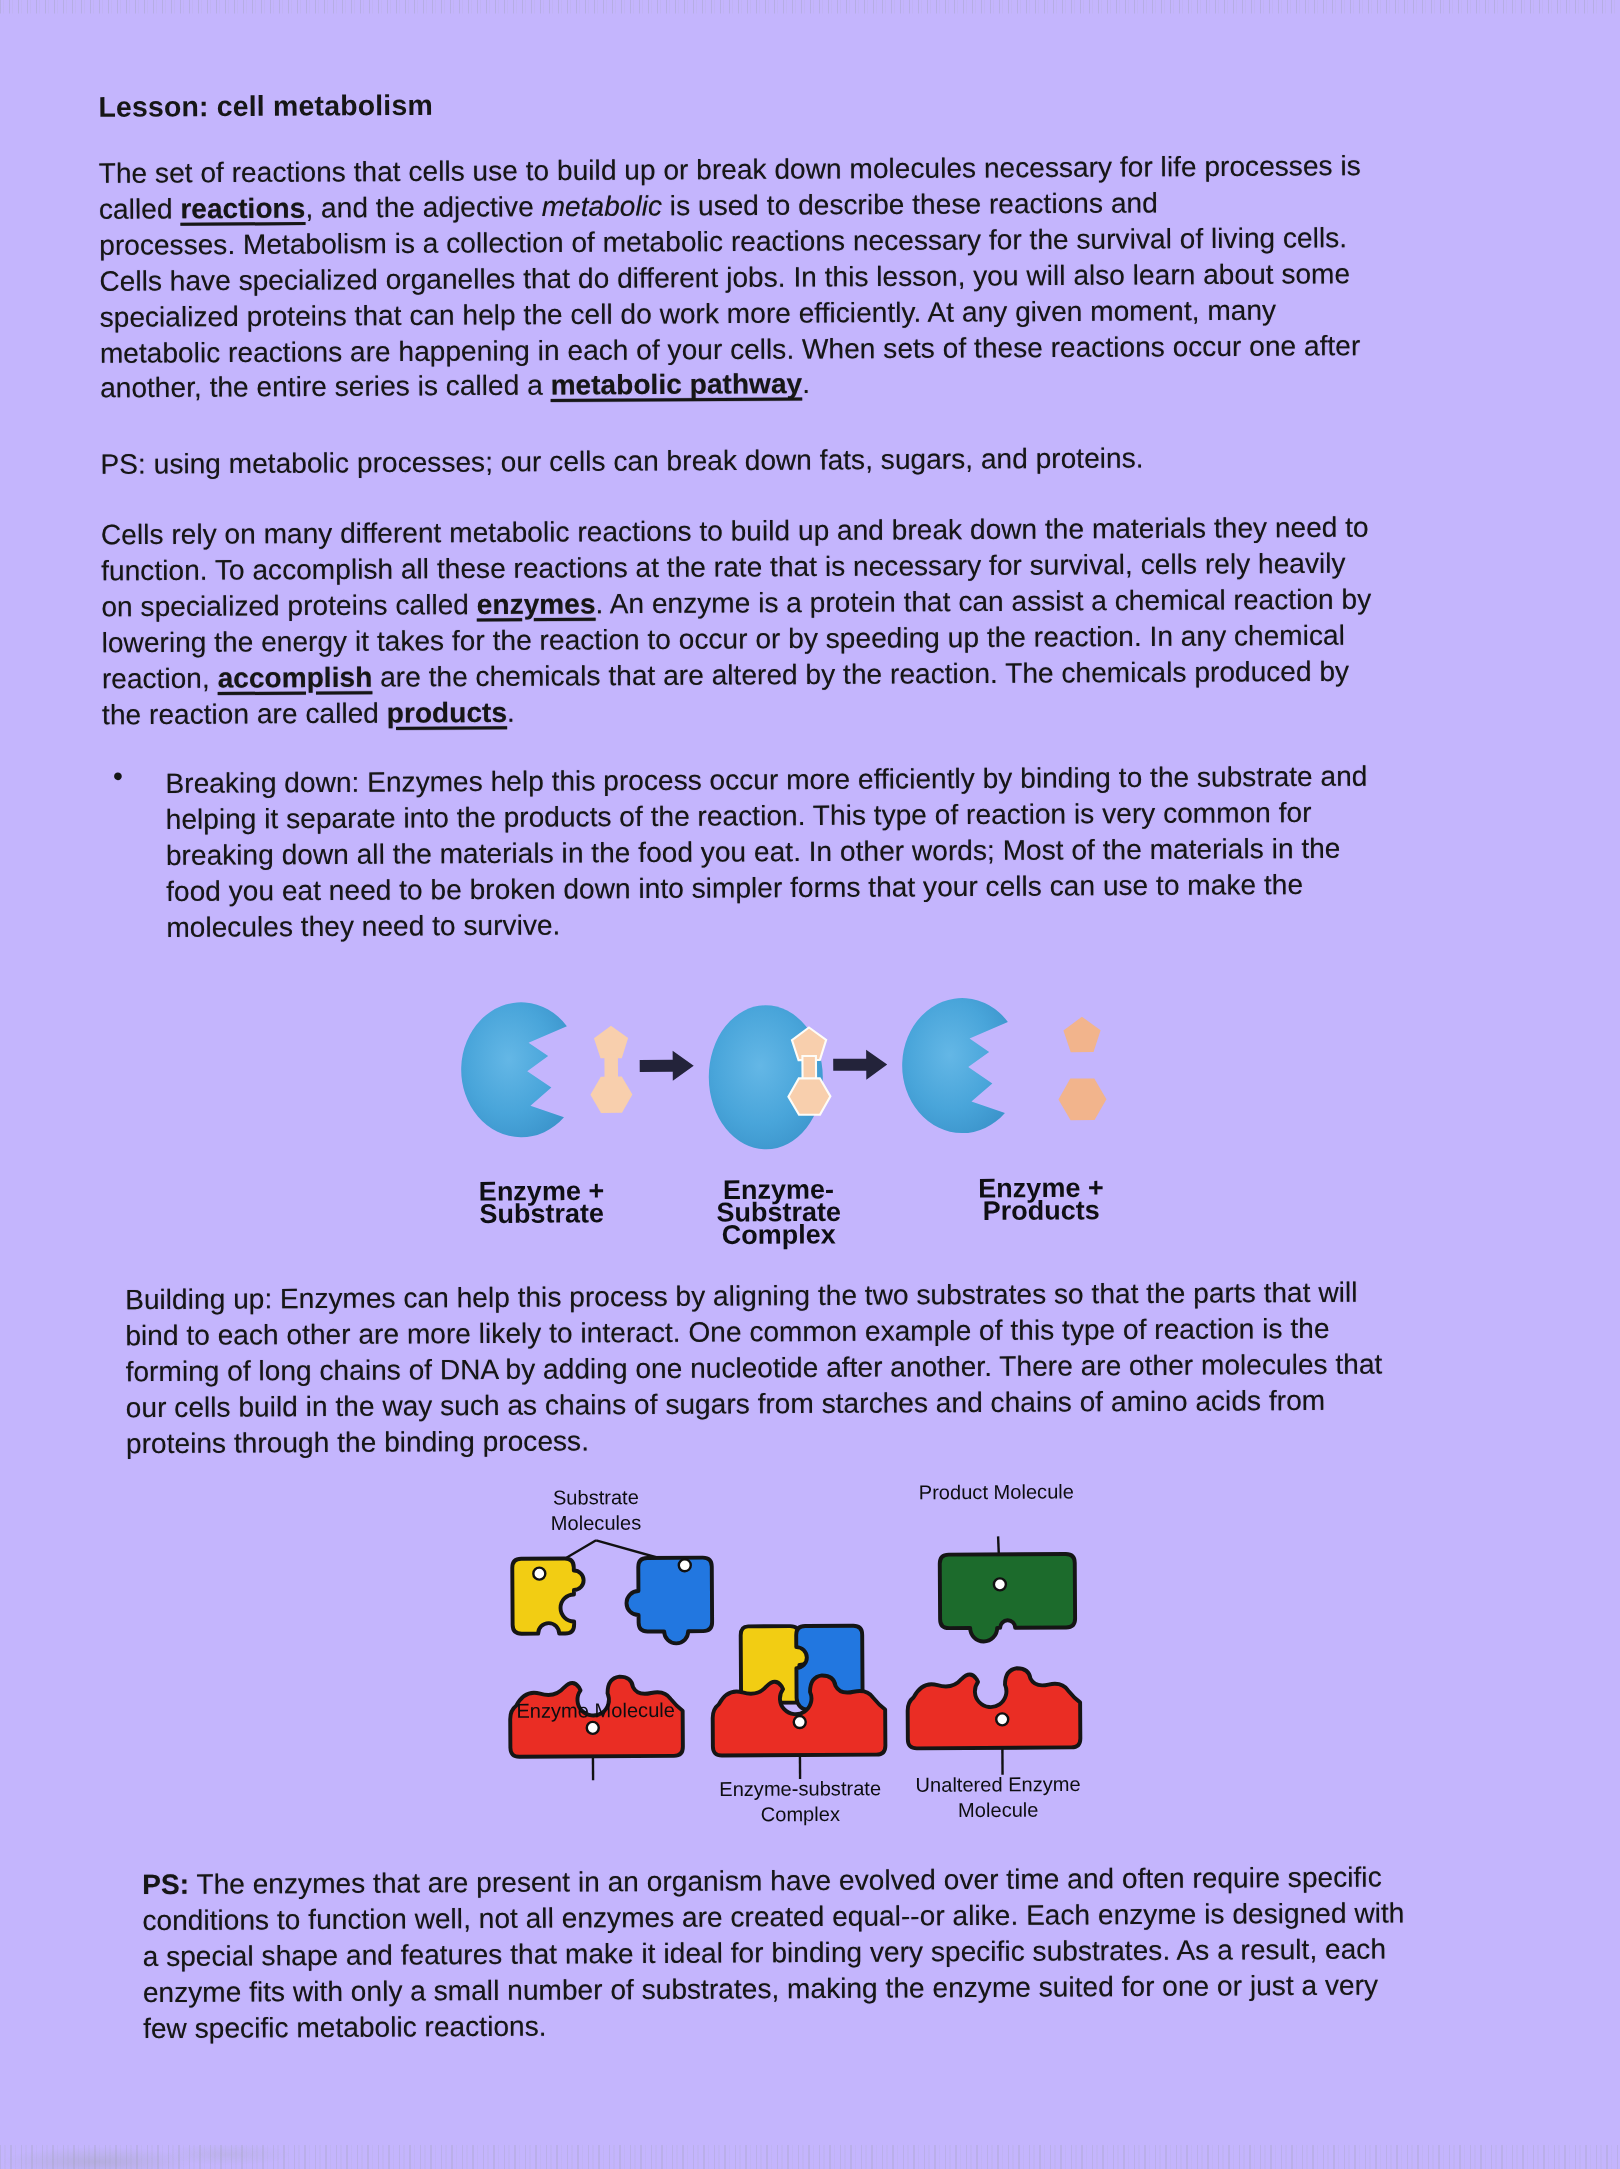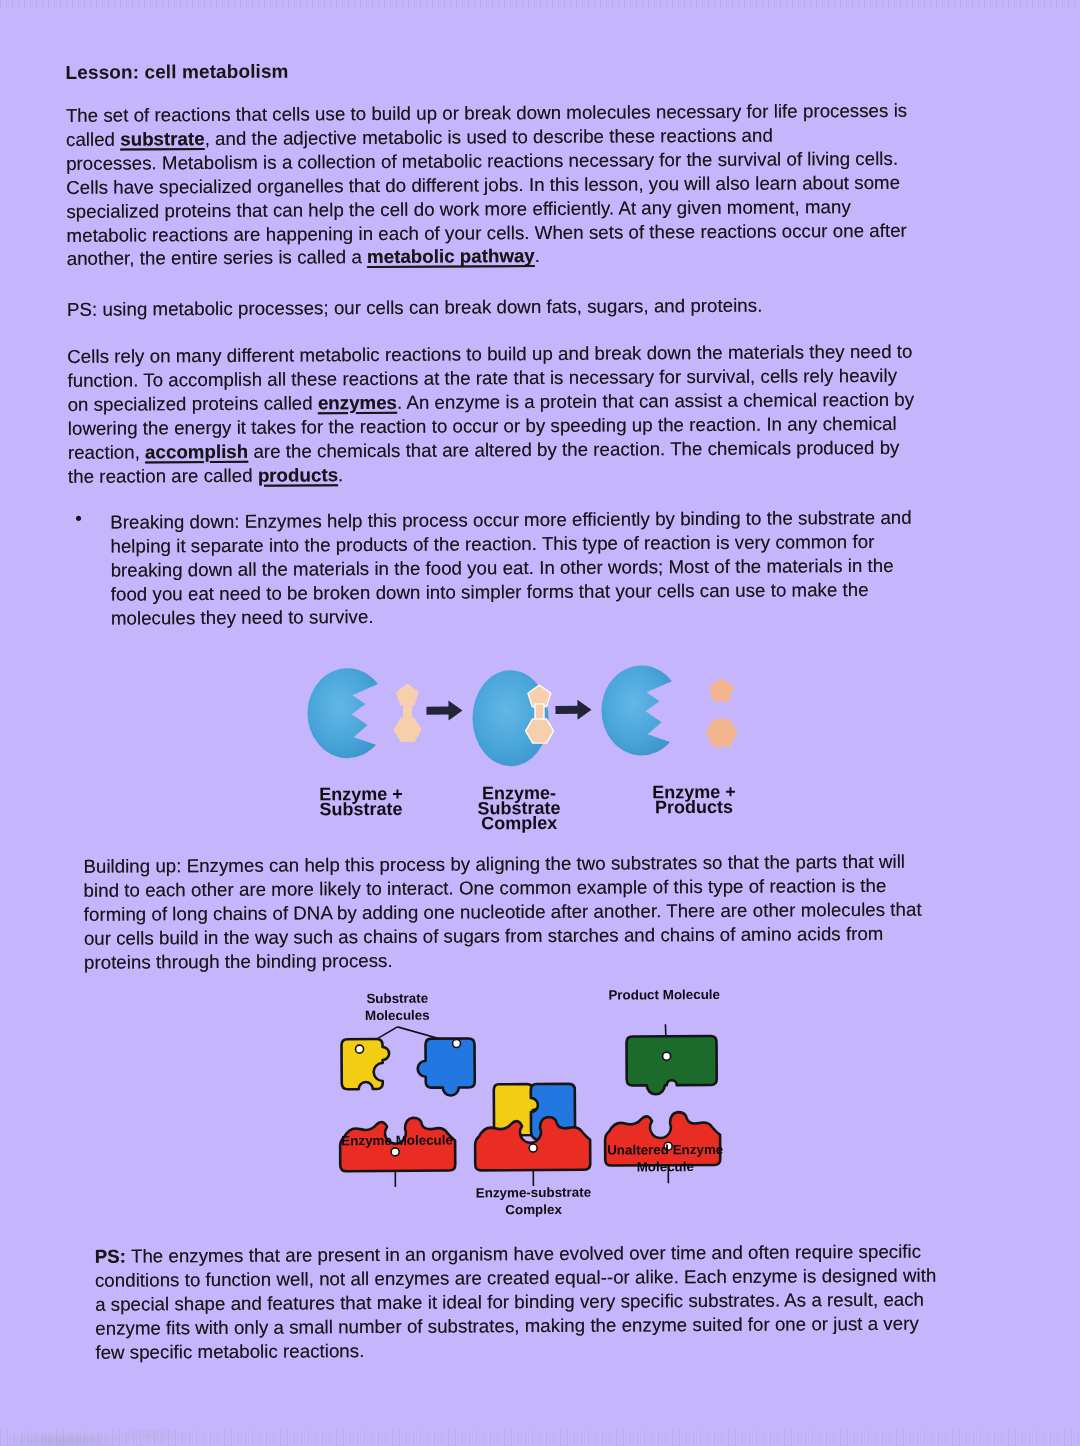--- a/index.html
+++ b/index.html
@@ -19,46 +19,46 @@
       radial-gradient(90px 14px at 6% 70%, rgba(140,152,144,.38), rgba(255,255,255,0) 70%),
       radial-gradient(60px 10px at 14% 40%, rgba(150,160,150,.22), rgba(255,255,255,0) 70%),
       repeating-linear-gradient(90deg,rgba(140,150,144,.26) 0 1px,rgba(255,255,255,0) 1px 3px,rgba(150,160,152,.12) 3px 4px,rgba(255,255,255,0) 4px 7px);
   }
   .doc-title{position:absolute;left:70px;top:59px;font-size:19px;font-weight:bold;letter-spacing:.1px;}
   .para{
     position:absolute;font-size:18.7px;line-height:23.9px;letter-spacing:.03px;
     white-space:pre-wrap;text-shadow:0 0 .5px rgba(25,25,25,.55);
   }
   .para .b{font-weight:bold;}
-  .para .i{}
+  .para .i{font-style:italic;}
   .para .u{text-decoration:underline;text-decoration-thickness:1.9px;text-underline-offset:2.5px;}
   .bullet-dot{position:absolute;left:77px;top:505px;font-size:19px;}
   .d1-label{
     position:absolute;font-size:18px;font-weight:bold;line-height:15px;
     text-align:center;color:#0f0f14;
   }
   .d2-label{
-    position:absolute;font-size:13.4px;font-weight:bold;line-height:16.5px;
+    position:absolute;font-size:13.4px;font-weight:normal;line-height:16.5px;
     text-align:center;color:#0d0d10;
   }
   svg{position:absolute;overflow:visible;}
 </style>
 </head>
 <body>
 
 <div class="page">
   <div class="noise-top"></div>
   <div class="noise-bottom"></div>
 
   <div class="rot">
 
     <div class="doc-title">Lesson: cell metabolism</div>
 
     <div class="para" style="left:70px;top:101px;width:960px;"><span>The set of reactions that cells use to build up or break down molecules necessary for life processes is
-called </span><span class="b u">substrate</span><span>, and the adjective </span><span class="i">metabolic</span><span> is used to describe these reactions and
+called </span><span class="b u">reactions</span><span>, and the adjective </span><span class="i">metabolic</span><span> is used to describe these reactions and
 processes. Metabolism is a collection of metabolic reactions necessary for the survival of living cells.
 Cells have specialized organelles that do different jobs. In this lesson, you will also learn about some
 specialized proteins that can help the cell do work more efficiently. At any given moment, many
 metabolic reactions are happening in each of your cells. When sets of these reactions occur one after
 another, the entire series is called a </span><span class="b u">metabolic pathway</span><span>.</span></div>
 
     <div class="para" style="left:70px;top:295px;width:960px;"><span>PS: using metabolic processes; our cells can break down fats, sugars, and proteins.</span></div>
 
     <div class="para" style="left:70px;top:342px;width:960px;"><span>Cells rely on many different metabolic reactions to build up and break down the materials they need to
 function. To accomplish all these reactions at the rate that is necessary for survival, cells rely heavily
@@ -151,21 +151,21 @@
         <circle cx="130" cy="23" r="4"></circle>
         <circle cx="340" cy="37" r="4"></circle>
         <circle cx="68" cy="131" r="4"></circle>
         <circle cx="206" cy="128" r="4"></circle>
         <circle cx="341" cy="127" r="4"></circle>
       </g>
     </svg>
 
     <div class="d2-label" style="left:334px;top:1132px;width:122px;">Enzyme Molecule</div>
     <div class="d2-label" style="left:460px;top:1185px;width:142px;">Enzyme-substrate Complex</div>
-    <div class="d2-label" style="left:592px;top:1143px;width:142px;">Unaltered Enzyme Molecule</div>
+    <div class="d2-label" style="left:592px;top:1183px;width:142px;">Unaltered Enzyme Molecule</div>
 
     <div class="para" style="left:92px;top:1242px;width:940px;"><span class="b">PS:</span><span> The enzymes that are present in an organism have evolved over time and often require specific
 conditions to function well, not all enzymes are created equal--or alike. Each enzyme is designed with
 a special shape and features that make it ideal for binding very specific substrates. As a result, each
 enzyme fits with only a small number of substrates, making the enzyme suited for one or just a very
 few specific metabolic reactions.</span></div>
 
   </div>
 </div>
 

